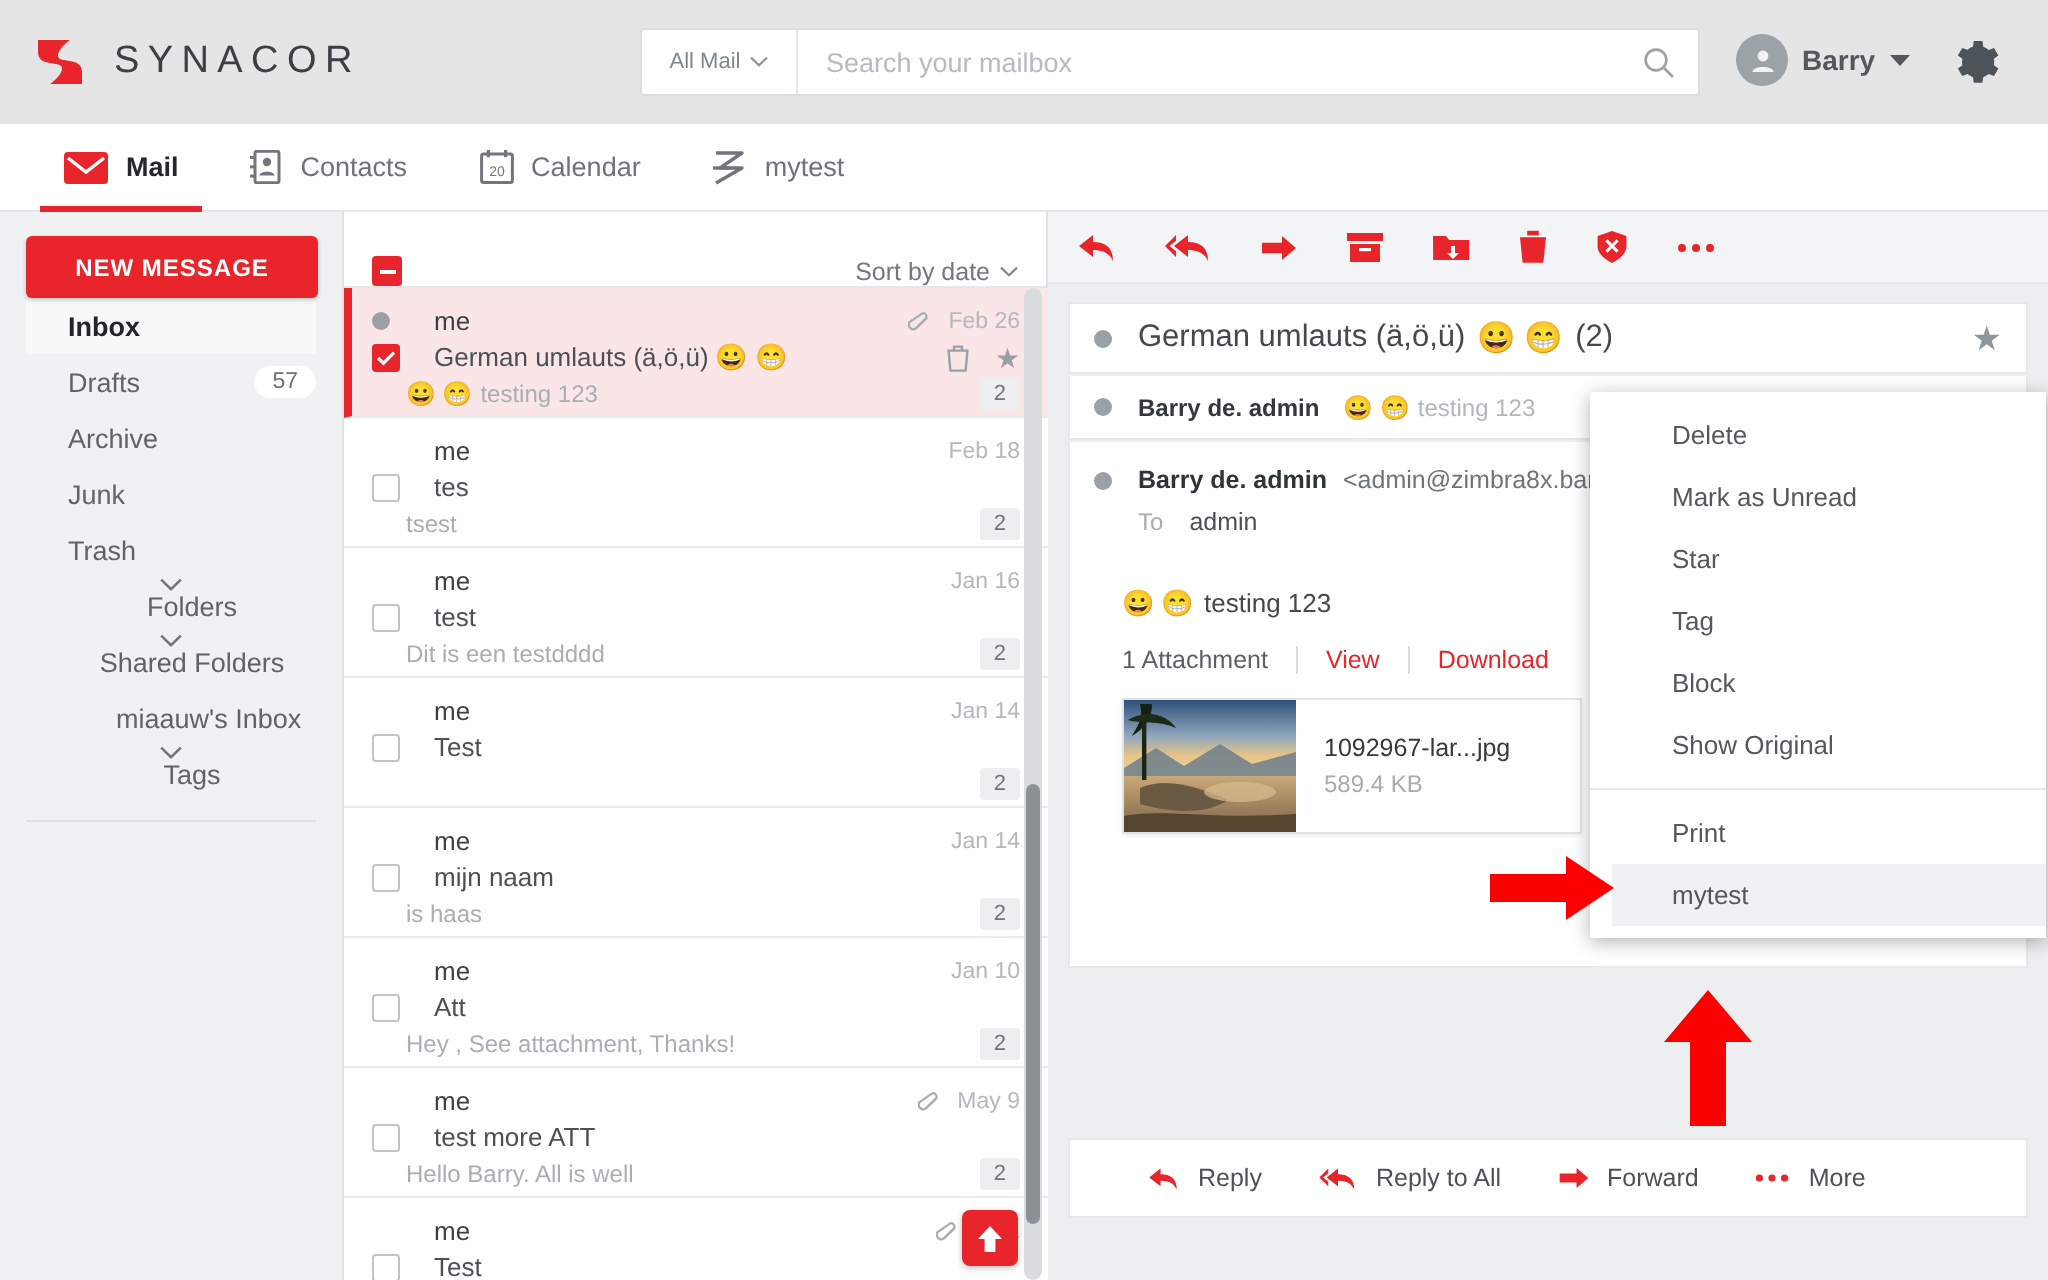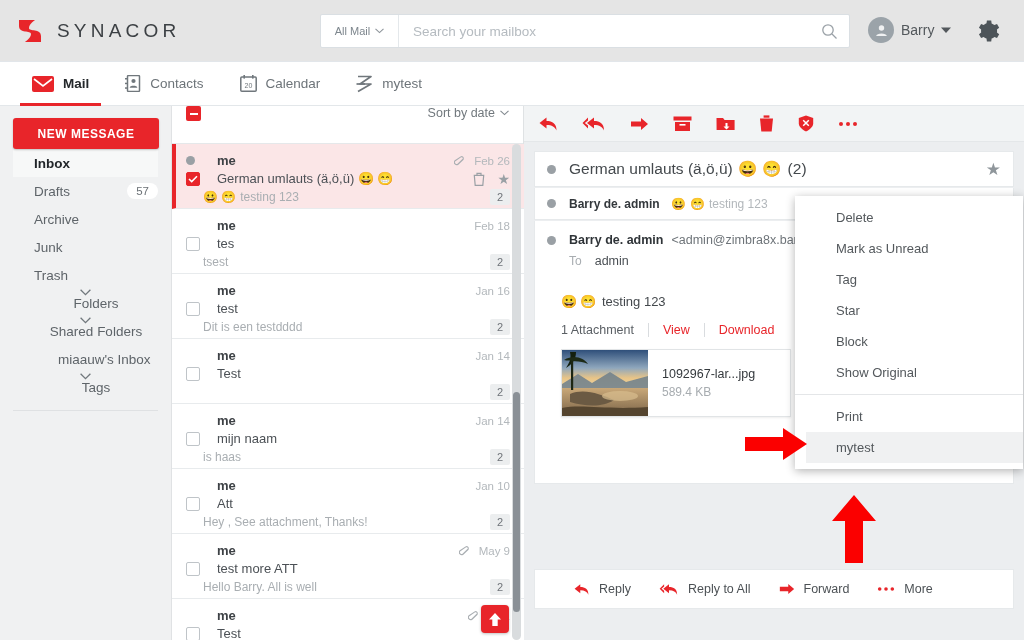--- a/index.html
+++ b/index.html
@@ -47,21 +47,21 @@
     justify-content: center; cursor: pointer;
   }
   .user-wrap {
     position: absolute; left: 868px; top: 17px;
     display: flex; align-items: center; gap: 7px; cursor: pointer;
   }
   .avatar {
     width: 26px; height: 26px; border-radius: 50%; background: #9ba3a9;
     display: flex; align-items: center; justify-content: center;
   }
-  .user-name { font-size: 14px; color: #53585c; font-weight: normal; }
+  .user-name { font-size: 14px; color: #53585c; font-weight: bold; }
   .gear { position: absolute; left: 974px; top: 18px; cursor: pointer; }
 
   
   .navbar {
     position: absolute; top: 62px; left: 0; width: 1024px; height: 44px;
     background: #fff; border-bottom: 1px solid #e3e7ea;
     display: flex; align-items: center; padding-left: 14px;
   }
   .nav-tab {
     display: flex; align-items: center; gap: 9px;
@@ -105,21 +105,21 @@
     margin: 9px 13px 0 13px; height: 1px; background: #dfe1e3;
   }
 
   
   .msglist {
     position: absolute; top: 106px; left: 172px; width: 352px; height: 534px;
     background: #fff; border-right: 1px solid #dfe2e4;
   }
   .msglist-head {
     height: 38px; border-bottom: 1px solid #e5e8ea;
-    display: flex; align-items: flex-start; padding: 0 14px;
+    display: flex; align-items: flex-end; padding: 0 14px;
     background: #fff;
   }
   .sel-all {
     width: 15px; height: 15px; background: #e8252a; border-radius: 2px;
     display: flex; align-items: center; justify-content: center; cursor: pointer;
   }
   .sel-all .bar { width: 8px; height: 2px; background: #fff; }
   .sortby {
     margin-left: auto; font-size: 12.5px; color: #71787d;
     display: flex; align-items: center; gap: 5px; cursor: pointer;
@@ -134,21 +134,21 @@
   }
   .msgrow.selected { background: #fbe6e7; border-left: 4px solid #e8252a; padding-left: 10px; }
   .msgrow .r1 { display: flex; align-items: center; height: 17px; }
   .msgrow .r2 { display: flex; align-items: center; height: 19px; }
   .msgrow .r3 { display: flex; align-items: center; height: 18px; }
   .dot-unread {
     width: 9px; height: 9px; border-radius: 50%; background: #9aa0a5;
     margin-right: 0; flex: none;
   }
   .slot { width: 31px; flex: none; display: flex; align-items: center; }
-  .sender { font-size: 13px; color: #3d4145; font-weight: bold; }
+  .sender { font-size: 13px; color: #3d4145; font-weight: normal; }
   .subject { font-size: 13px; color: #4b5055; }
   .preview { font-size: 12px; color: #a9aeb2; padding-left: 17px;
              display: flex; align-items: center; gap: 4px; }
   .meta { margin-left: auto; display: flex; align-items: center; gap: 7px; }
   .date { font-size: 11.5px; color: #b3b8bc; }
   .cbox {
     width: 14px; height: 14px; border: 1.5px solid #bfc4c8; border-radius: 2px;
     background: #fff;
   }
   .cbox.checked {
@@ -776,24 +776,24 @@
   </div>
 
   <div class="ctxmenu">
     <div class="ctxitem">
         <span>Delete</span>
       </div>
     <div class="ctxitem">
         <span>Mark as Unread</span>
       </div>
     <div class="ctxitem">
+        <span>Star</span>
+      </div>
+    <div class="ctxitem">
         <span>Tag</span>
-      </div>
-    <div class="ctxitem">
-        <span>Star</span>
       </div>
     <div class="ctxitem">
         <span>Block</span>
       </div>
     <div class="ctxitem">
         <span>Show Original</span>
       </div>
     <div class="ctxsep"></div>
     <div class="ctxitem">
         <span>Print</span>

